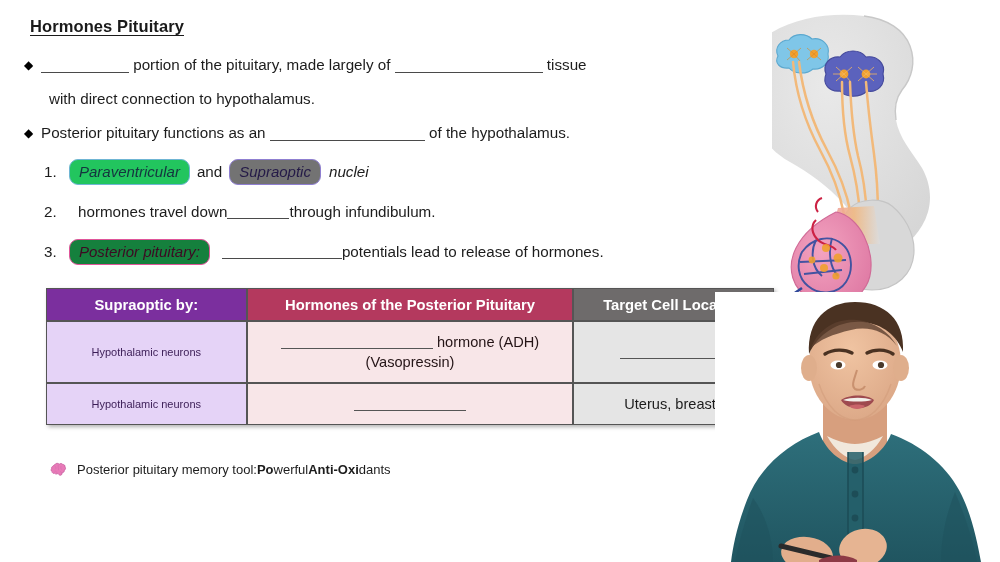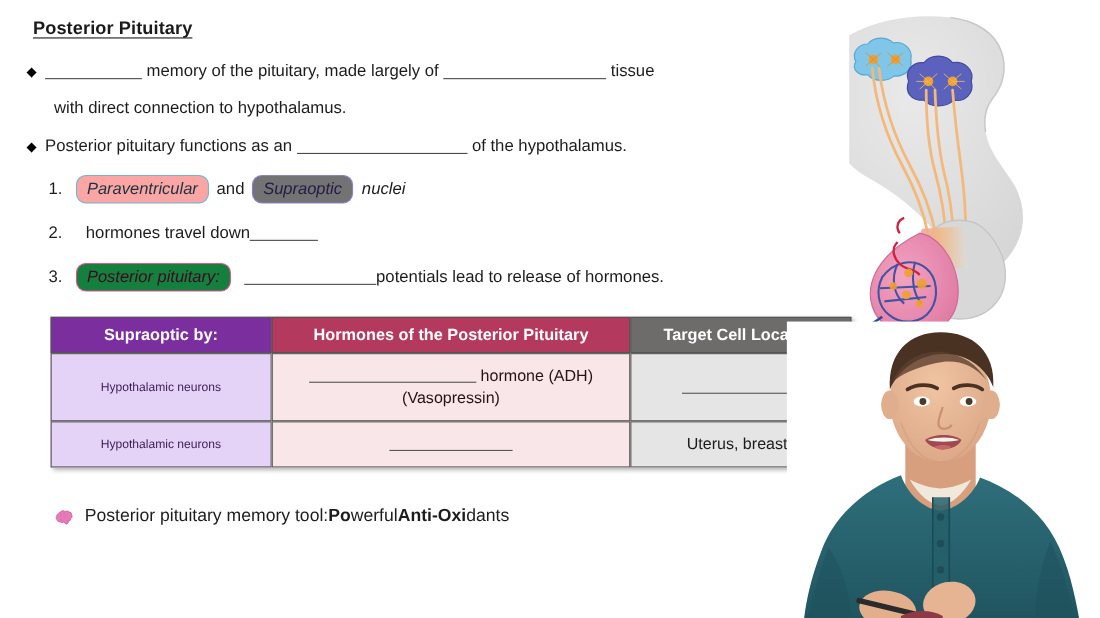--- a/index.html
+++ b/index.html
@@ -76,21 +76,21 @@
   .pill {
     display: inline-block;
     padding: 3px 9px 4px 9px;
     border-radius: 9px;
     font-style: italic;
     font-size: 15px;
     line-height: 17px;
     white-space: nowrap;
   }
   .pill-para {
-    background: #fca5a5;
+    background: #22c55e;
     border: 1.3px solid #6fb5d4;
     color: #15343f;
   }
   .pill-supra {
     background: #737373;
     border: 1.3px solid #8f7fd1;
     color: #241a47;
   }
   .pill-tract {
     background: #fae1c0;
@@ -158,21 +158,21 @@
   .tb-b { width: 112px; }
   .tb-c { width: 108px; }
   .cell-2line { line-height: 20px; margin-top: 20px; }
 
   
   #memory-tool {
     position: absolute;
     left: 50px; top: 461px;
     display: flex;
     align-items: center;
-    font-size: 16px;
+    font-size: 13px;
     color: #1c1c1c;
   }
   #brain-icon { margin-right: 7px; display: inline-flex; }
 
   
   #anatomy {
     position: absolute;
     left: 772px; top: 12px;
     width: 228px; height: 312px;
   }
@@ -181,27 +181,27 @@
   #presenter {
     position: absolute;
     right: 0; bottom: 0;
     width: 285px; height: 270px;
     overflow: hidden;
   }
 </style>
 </head>
 <body>
 
-<div id="slide-title">Posterior Pituitary</div>
+<div id="slide-title">Hormones Pituitary</div>
 
 <div id="content">
 
   <div class="bullet-row">
     <span class="diamond">◆</span>
-    <span class="btext"><span class="blank b-md"></span><span> memory of the pituitary, made largely of </span><span class="blank b-xl"></span><span> tissue</span>
+    <span class="btext"><span class="blank b-md"></span><span> portion of the pituitary, made largely of </span><span class="blank b-xl"></span><span> tissue</span>
     </span>
   </div>
   <div class="cont-line">
     <span>with direct connection to hypothalamus.</span>
   </div>
 
   <div class="bullet-row">
     <span class="diamond">◆</span>
     <span class="btext"><span>Posterior pituitary functions as an </span><span class="blank b-xxl"></span><span> of the hypothalamus.</span>
     </span>
@@ -214,20 +214,21 @@
       <span class="pill pill-para">Paraventricular</span>
       <span class="inline-txt" style="margin:0 7px;">and</span>
       <span class="pill pill-supra">Supraoptic</span>
       <span class="inline-txt ital" style="margin-left:8px;">nuclei</span>
     </div>
 
     <div class="num-row">
       <span class="num-idx">2.</span>
       <span class="inline-txt" style="margin-left:9px;">hormones travel down </span>
       <span class="blank b-sm"></span>
+      <span class="inline-txt"> through infundibulum.</span>
     </div>
 
     <div class="num-row">
       <span class="num-idx">3.</span>
       <span class="pill pill-post">Posterior pituitary:</span>
       <span style="margin-left:12px;" class="blank b-lg"></span>
       <span class="inline-txt"> potentials lead to release of hormones.</span>
     </div>
 
   </div>

